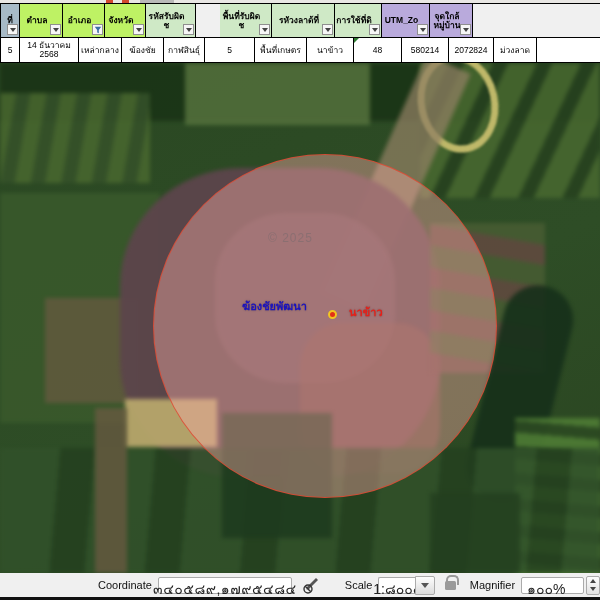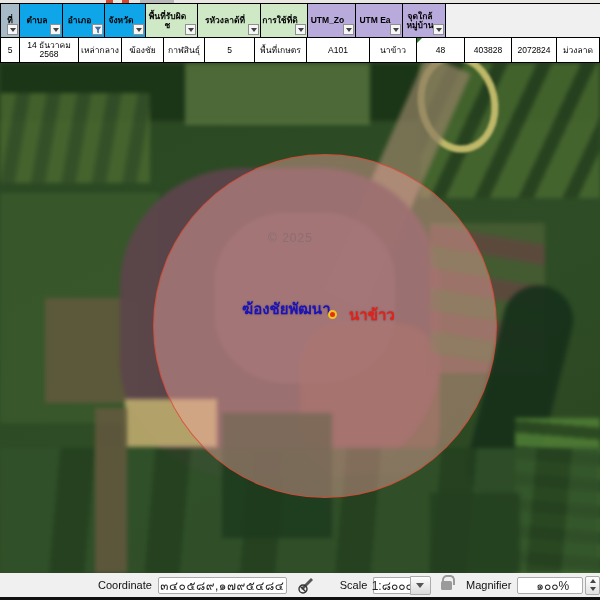--- a/index.html
+++ b/index.html
@@ -13,54 +13,54 @@
 
   
   .grid { width:600px; border-top:1px solid #000; }
   .grid-header { display:flex; height:34px; border-bottom:1px solid #000; }
   .grid-row    { display:flex; height:25px; background:#fff; border-bottom:1px solid #000; }
   .hcell { position:relative; display:flex; align-items:center; justify-content:center;
            border-right:1px solid #000; font-size:8.5px; font-weight:bold; color:#000;
            text-align:center; line-height:1.05; padding:1px 9px 1px 1px; overflow:hidden; }
   .hcell:first-child, .dcell:first-child { border-left:1px solid #000; }
   .c-gray  { background:#a7bac7; }
-  .c-pink  { background:#0ea5e9; }
+  .c-pink  { background:#bef264; }
   .c-green { background:#cfe9c6; }
   .c-purp  { background:#b9aadc; }
   .fbtn { position:absolute; right:1px; bottom:2px; width:11px; height:11px; background:#f6f6f6;
           border:1px solid #8f8f8f; display:flex; align-items:center; justify-content:center; }
   .fbtn .tri { width:0; height:0; border-left:3px solid transparent; border-right:3px solid transparent;
                border-top:4px solid #444; }
   .dcell { position:relative; display:flex; align-items:center; justify-content:center;
            border-right:1px solid #000; font-size:8.5px; color:#000; text-align:center;
            line-height:1.05; overflow:hidden; padding:0 1px; }
   .corner-flag { position:absolute; left:0; top:0; width:0; height:0;
                  border-top:5px solid #2e7d32; border-right:5px solid transparent; }
 
   
   .map { position:relative; width:600px; height:510px; background:linear-gradient(155deg,#2a4722,#2e4d26 55%,#2a4420); overflow:hidden;text-align:right; }
   .patch { position:absolute; filter:blur(2px); }
-  .map-label { position:absolute; font-weight:bold; font-size:15px; white-space:nowrap;
+  .map-label { position:absolute; font-weight:bold; font-size:11px; white-space:nowrap;
                text-shadow:0 0 2px rgba(0,0,0,.35); }
   .watermark { position:absolute; font-size:12px; color:rgba(120,105,110,.55); letter-spacing:1px; }
   .circle { position:absolute; left:153px; top:91px; width:344px; height:344px; border-radius:50%;
             background:rgba(248,172,168,.42); border:1.6px solid rgba(221,72,48,.85); }
   .pt { position:absolute; width:9px; height:9px; border-radius:50%; background:#e33118; border:2px solid #f2c522; }
 
   
   .statusbar { display:flex; align-items:center; height:24px; background:#f0f0f0; font-size:11px; color:#111; }
   .sb-label { margin:0 6px 0 6px; }
   .sb-input { height:17px; background:#fff; border:1px solid #ababab; border-radius:2px;
-              display:flex; align-items:center; font-size:12px; color:#222; }
+              display:flex; font-size:14px; color:#222; }
   .coord { width:134px; justify-content:center; letter-spacing:.5px; margin-right:6px; }
   .scale-box { width:37px; justify-content:center; border-right:none; border-radius:2px 0 0 2px; }
   .drop-btn { width:21px; height:19px; border:1px solid #ababab; border-radius:0 2px 2px 0;
               background:linear-gradient(#fdfdfd,#dcdcdc); display:flex; align-items:center; justify-content:center; }
   .drop-btn .tri { width:0; height:0; border-left:4px solid transparent; border-right:4px solid transparent; border-top:5px solid #555; }
-  .mag-box { width:68px; padding-left:18px; }
+  .mag-box { width:68px; padding-left:5px; }
   .spinner { width:15px; height:19px; border:1px solid #ababab; border-radius:2px; margin-left:2px;
              background:linear-gradient(#fdfdfd,#e2e2e2); display:flex; flex-direction:column; }
   .spinner .half { flex:1; display:flex; align-items:center; justify-content:center; }
   .spinner .up { width:0;height:0;border-left:3px solid transparent;border-right:3px solid transparent;border-bottom:4px solid #444; }
   .spinner .dn { width:0;height:0;border-left:3px solid transparent;border-right:3px solid transparent;border-top:4px solid #444; }
   .lock { position:relative; width:12px; height:9px; background:#9a9a9a; border-radius:1.5px; margin:0 8px 0 10px; }
   .lock:before { content:""; position:absolute; left:1.5px; top:-6px; width:9px; height:8px;
                  border:2px solid #9a9a9a; border-bottom:none; border-radius:5px 5px 0 0; }
   .penicon { position:relative; width:17px; height:17px; margin:0 14px 0 4px; }
   .bottomstrip { height:4px; background:#101010; }
@@ -97,72 +97,71 @@
               <path d="M1 1 H9 L6 5 V9 L4 8 V5 Z" fill="#3a6ea5"></path>
             </svg>
           </span>
         </div>
       <div class="hcell c-pink" style="width:41px;">
           <span>จังหวัด</span>
           <span class="fbtn">
             <span class="tri"></span>
           </span>
         </div>
-      <div class="hcell c-green" style="width:52px;">
+      <div class="hcell c-green" style="width:50px;">
+          <span>รหัสรับผิดช</span>
+          <span class="fbtn">
+            <span class="tri"></span>
+          </span>
+        </div>
+      <div class="hcell c-green" style="width:52px;margin-left:24px;">
           <span>พื้นที่รับผิดช</span>
           <span class="fbtn">
             <span class="tri"></span>
           </span>
         </div>
       <div class="hcell c-green" style="width:63px;">
           <span>รหัวงลาด้ที่</span>
           <span class="fbtn">
             <span class="tri"></span>
           </span>
         </div>
       <div class="hcell c-green" style="width:47px;">
           <span>การใช้ที่ดิ</span>
           <span class="fbtn">
             <span class="tri"></span>
           </span>
         </div>
       <div class="hcell c-purp" style="width:48px;">
           <span>UTM_Zo</span>
-          <span class="fbtn">
-            <span class="tri"></span>
-          </span>
-        </div>
-      <div class="hcell c-purp" style="width:47px;">
-          <span>UTM Ea</span>
           <span class="fbtn">
             <span class="tri"></span>
           </span>
         </div>
       <div class="hcell c-purp" style="width:43px;">
           <span>จุดใกล้หมู่บ้าน</span>
           <span class="fbtn">
             <span class="tri"></span>
           </span>
         </div>
     </div>
     <div class="grid-row">
       <div class="dcell" style="width:20px;">5</div>
       <div class="dcell" style="width:59px;">14 ธันวาคม 2568</div>
       <div class="dcell" style="width:43px;">เหล่ากลาง</div>
       <div class="dcell" style="width:42px;">ฆ้องชัย</div>
       <div class="dcell" style="width:41px;">กาฬสินธุ์</div>
       <div class="dcell" style="width:50px;">5</div>
       <div class="dcell" style="width:52px;">พื้นที่เกษตร</div>
-      <div class="dcell" style="width:63px;">A101</div>
       <div class="dcell" style="width:47px;">นาข้าว</div>
       <div class="dcell" style="width:48px;">
           <span class="corner-flag"></span>
           <span>48</span>
         </div>
-      <div class="dcell" style="width:47px;">403828</div>
+      <div class="dcell" style="width:47px;">580214</div>
       <div class="dcell" style="width:45px;">2072824</div>
       <div class="dcell" style="width:43px;">ม่วงลาด</div>
     </div>
   </div>
 
   <div class="map">
 
     <div class="patch" style="left:0;top:0;width:600px;height:58px;background:#1b3517;opacity:.95;"></div>
     <div class="patch" style="left:0;top:30px;width:150px;height:90px;background:repeating-linear-gradient(100deg,#49682f 0 16px,#36522a 16px 30px);opacity:.85;"></div>
     <div class="patch" style="left:185px;top:0;width:185px;height:62px;background:#5d7a42;opacity:.75;"></div>

